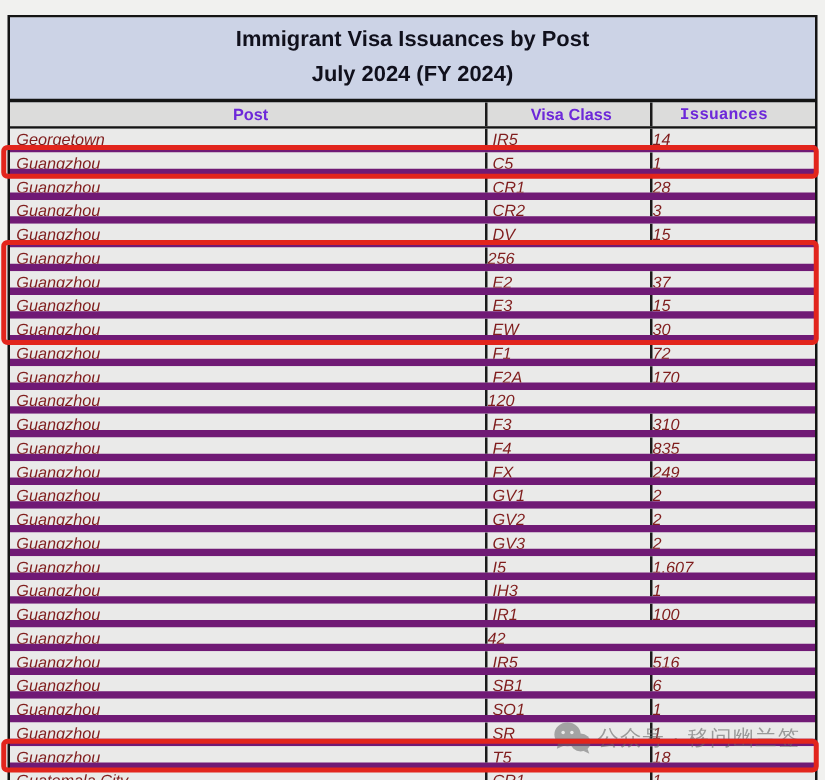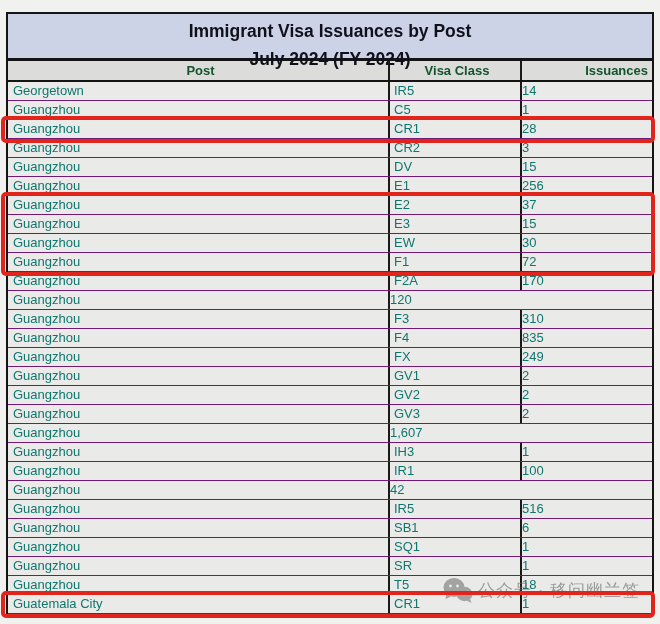--- a/index.html
+++ b/index.html
@@ -12,41 +12,42 @@
   .page { position:absolute; inset:0; overflow:hidden; }
 
   .report-table {
     position:absolute; left:6px; top:12px; width:648px;
     box-sizing:border-box;
     border:2px solid #141414;
     background:#eaeae9;
     z-index:1;
   }
   .title-block {
-    box-sizing:border-box; height:47px;
+    box-sizing:border-box; height:68px;
     background:#ccd3e6;
     border-bottom:3px solid #141414;
     text-align:center;
     font-weight:bold; font-size:17.5px; line-height:28px;
     color:#10101c; padding-top:3px;
   }
   .header-row {
     box-sizing:border-box; height:21px;
     display:flex;
     background:#dcdcdb;
     border-bottom:2px solid #141414;
-    font-weight:bold; font-size:13px; line-height:19px; color:#14532d;
+    font-weight:bold; font-size:13px; line-height:19px; color:#6d28d9;
   }
   .header-row .cell { text-align:center; }
   .row {
     box-sizing:border-box; height:19px;
     display:flex;
-    border-bottom:1px solid #701a75;
-    font-size:13px; line-height:17.5px; color:#0f766e;
+    border-bottom:6px solid #701a75;
+    font-size:13px; line-height:17.5px; color:#7f1d1d;
     background:#eaeae9;
+    font-style:italic;
   }
   .cell { box-sizing:border-box; overflow:hidden; white-space:nowrap; }
   .cell.post { flex:0 0 380px; padding-left:5px; }
   .cell.visa { flex:0 0 132px; border-left:2px solid #1a1a1a; padding-left:4px; }
   .cell.num  { flex:1 1 auto;  border-left:2px solid #1a1a1a; text-align:left; padding-right:8px; }
 
   .hl {
     position:absolute; left:1px; width:654px;
     box-sizing:border-box;
     border:4px solid #e2251c;
@@ -72,21 +73,21 @@
 
   <div class="report-table">
     <div class="title-block">
       <div>Immigrant Visa Issuances by Post</div>
       <div>July 2024 (FY 2024)</div>
     </div>
 
     <div class="header-row">
       <div class="cell post">Post</div>
       <div class="cell visa">Visa Class</div>
-      <div class="cell num" style="text-align:right; padding-right:4px;">Issuances</div>
+      <div class="cell num" style="text-align:center; padding-right:16px;font-family:Liberation Mono, monospace;">Issuances</div>
     </div>
 
     <div id="rows">
         <div class="row">
           <div class="cell post">Georgetown</div>
           <div class="cell visa">IR5</div>
           <div class="cell num">14</div>
         </div>
         <div class="row">
           <div class="cell post">Guangzhou</div>
@@ -103,21 +104,20 @@
           <div class="cell visa">CR2</div>
           <div class="cell num">3</div>
         </div>
         <div class="row">
           <div class="cell post">Guangzhou</div>
           <div class="cell visa">DV</div>
           <div class="cell num">15</div>
         </div>
         <div class="row">
           <div class="cell post">Guangzhou</div>
-          <div class="cell visa">E1</div>
           <div class="cell num">256</div>
         </div>
         <div class="row">
           <div class="cell post">Guangzhou</div>
           <div class="cell visa">E2</div>
           <div class="cell num">37</div>
         </div>
         <div class="row">
           <div class="cell post">Guangzhou</div>
           <div class="cell visa">E3</div>
@@ -167,20 +167,21 @@
           <div class="cell visa">GV2</div>
           <div class="cell num">2</div>
         </div>
         <div class="row">
           <div class="cell post">Guangzhou</div>
           <div class="cell visa">GV3</div>
           <div class="cell num">2</div>
         </div>
         <div class="row">
           <div class="cell post">Guangzhou</div>
+          <div class="cell visa">I5</div>
           <div class="cell num">1,607</div>
         </div>
         <div class="row">
           <div class="cell post">Guangzhou</div>
           <div class="cell visa">IH3</div>
           <div class="cell num">1</div>
         </div>
         <div class="row">
           <div class="cell post">Guangzhou</div>
           <div class="cell visa">IR1</div>

